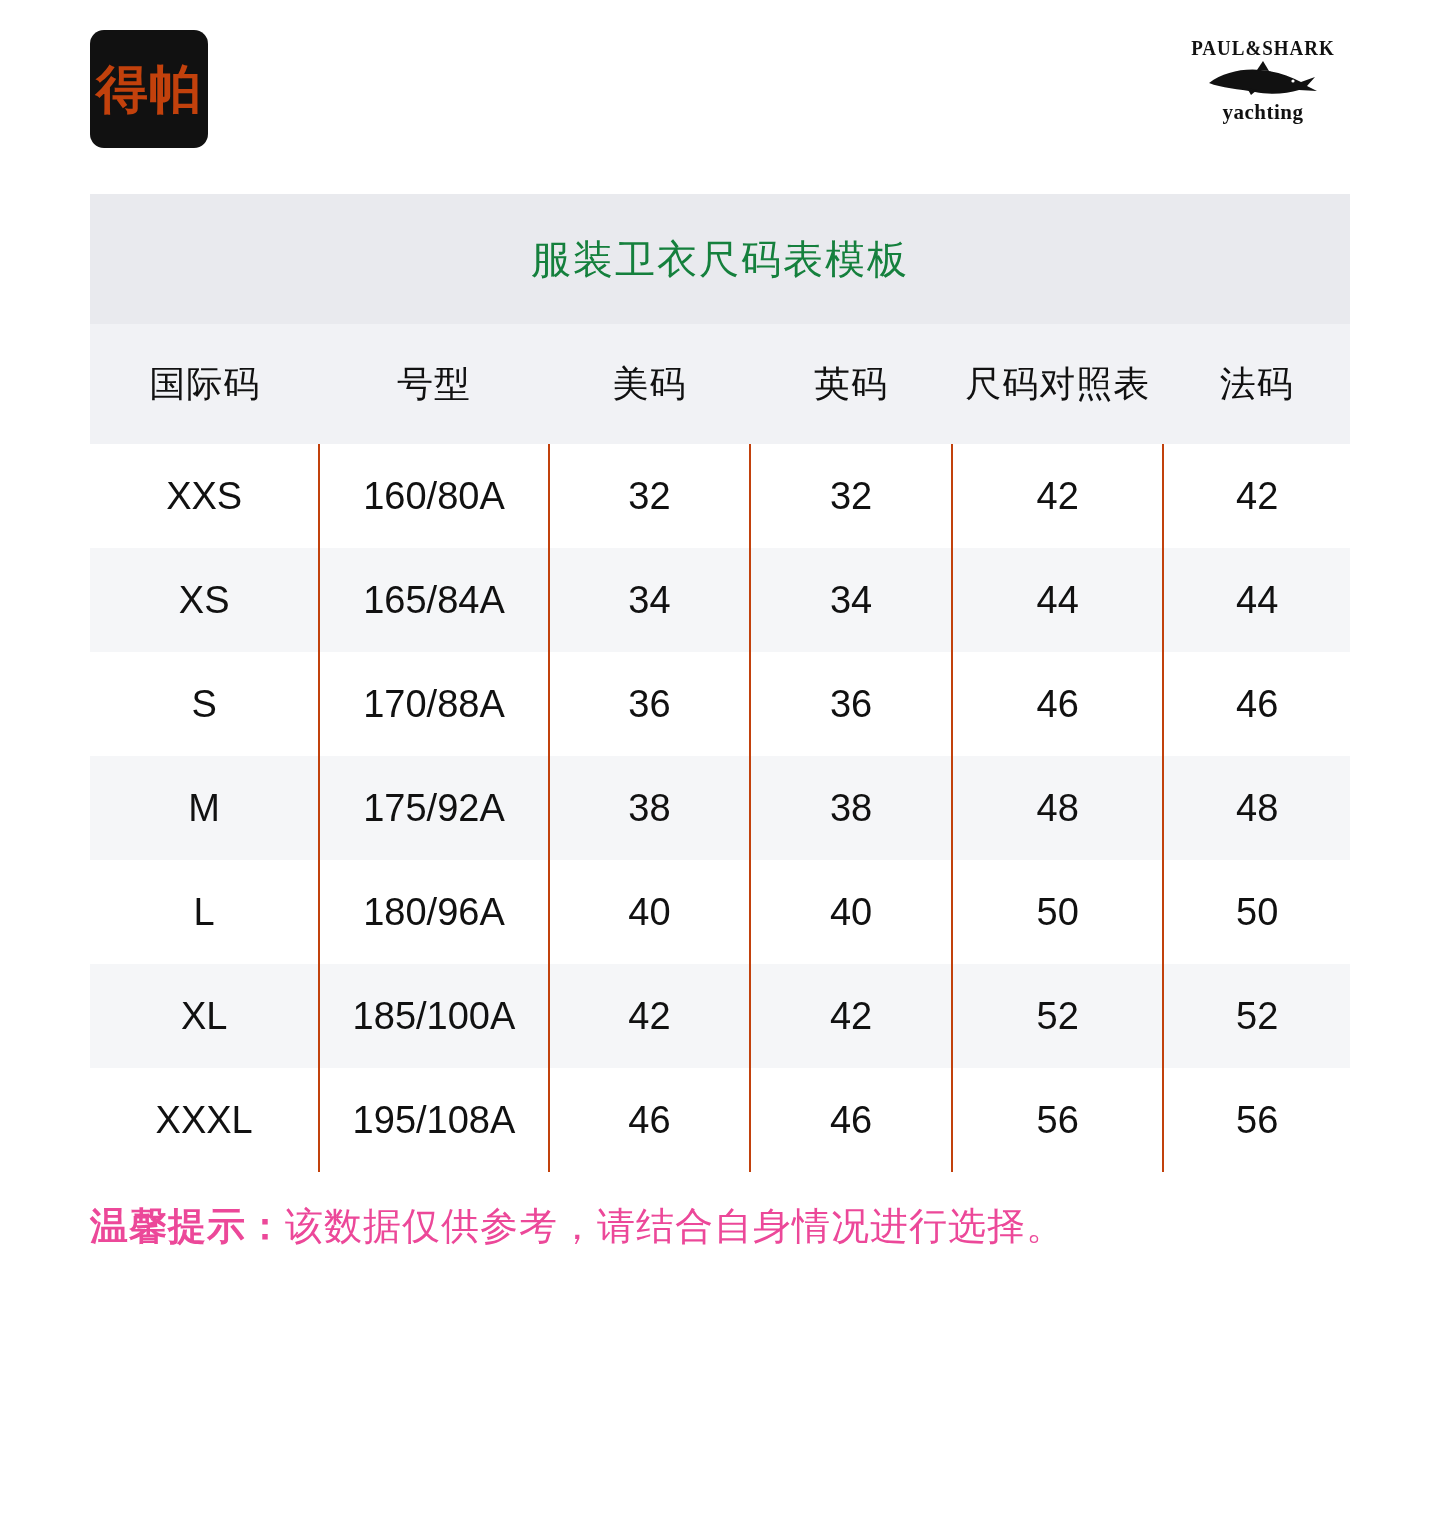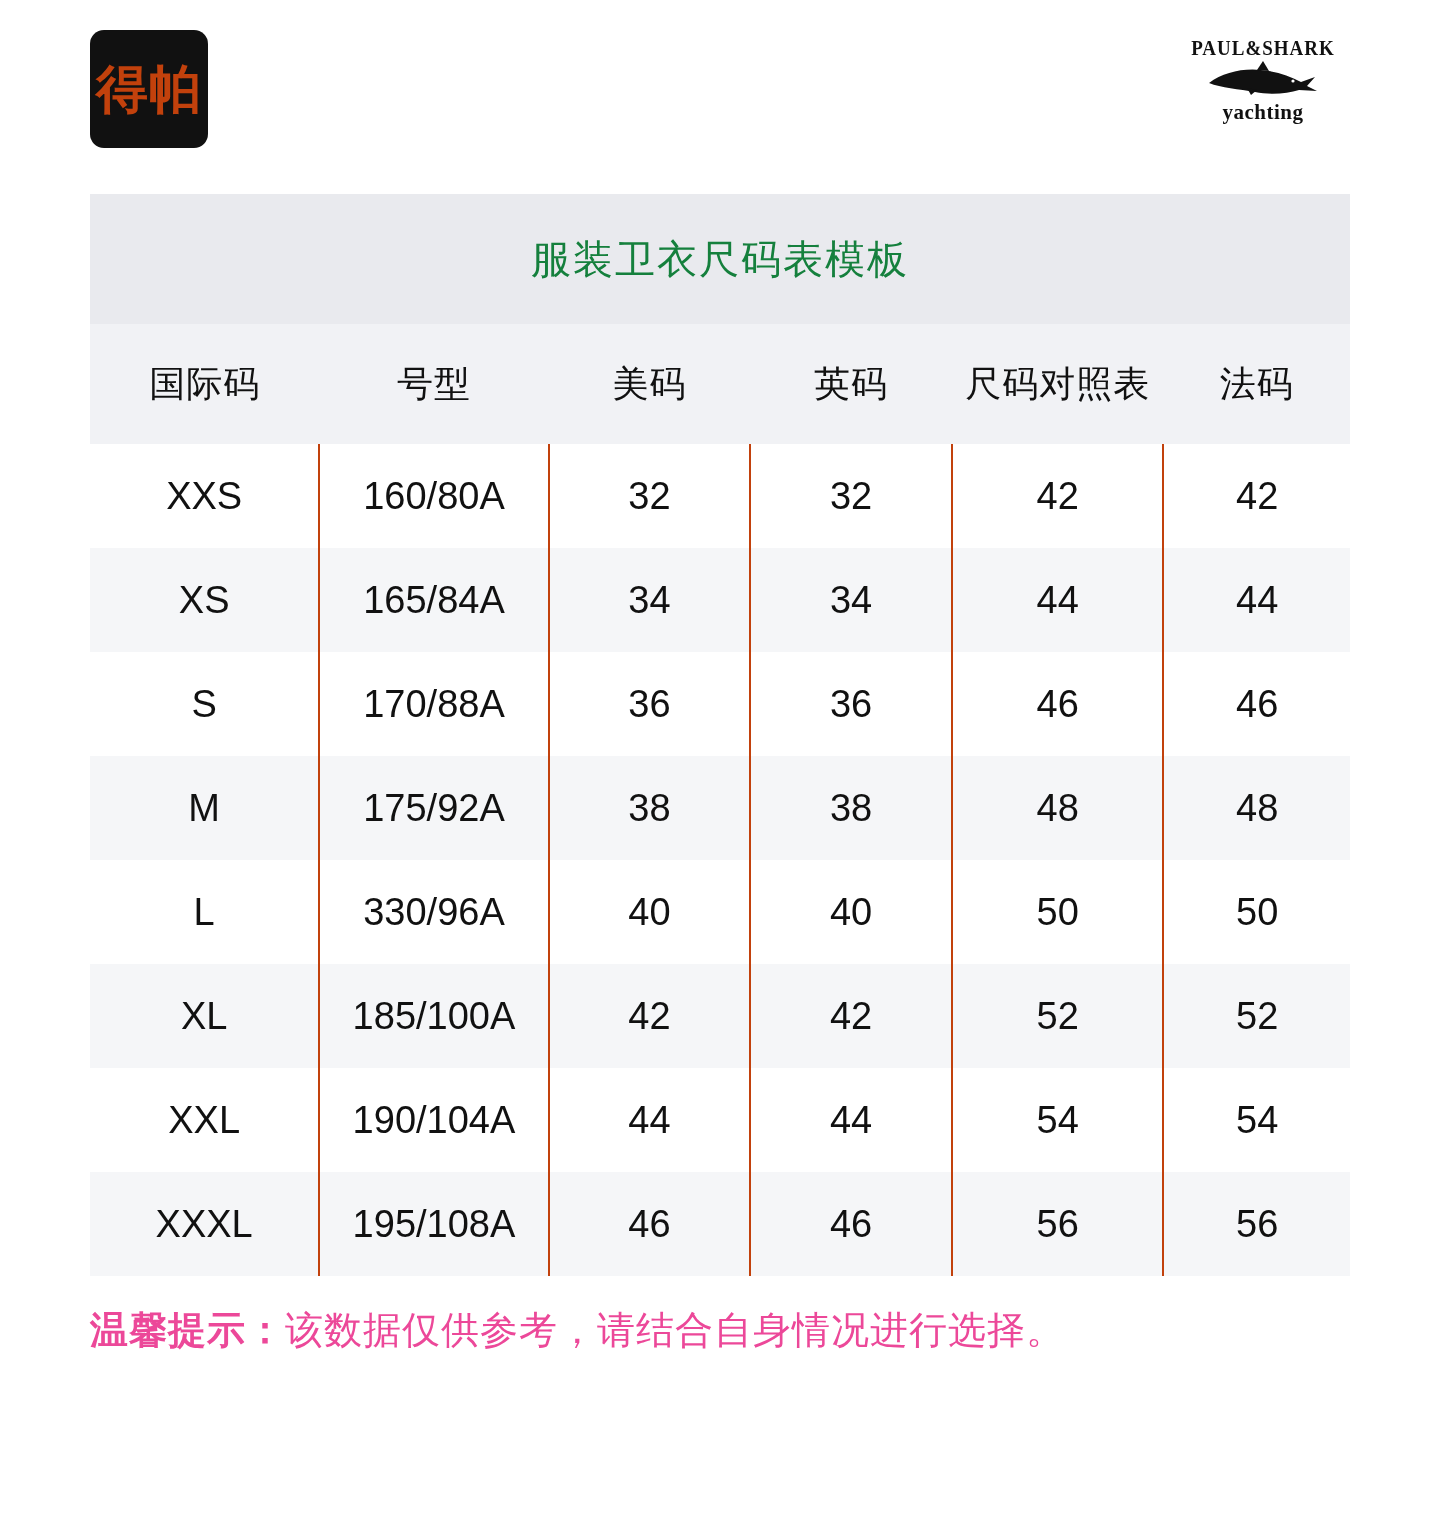--- a/index.html
+++ b/index.html
@@ -232,43 +232,35 @@
         <tr>
           <td>M</td>
           <td>175/92A</td>
           <td>38</td>
           <td>38</td>
           <td>48</td>
           <td>48</td>
         </tr>
         <tr>
           <td>L</td>
-          <td>330/96A</td>
+          <td>180/96A</td>
           <td>40</td>
           <td>40</td>
           <td>50</td>
           <td>50</td>
         </tr>
         <tr>
           <td>XL</td>
           <td>185/100A</td>
           <td>42</td>
           <td>42</td>
           <td>52</td>
           <td>52</td>
         </tr>
         <tr>
-          <td>XXL</td>
-          <td>190/104A</td>
-          <td>44</td>
-          <td>44</td>
-          <td>54</td>
-          <td>54</td>
-        </tr>
-        <tr>
           <td>XXXL</td>
           <td>195/108A</td>
           <td>46</td>
           <td>46</td>
           <td>56</td>
           <td>56</td>
         </tr>
       </tbody>
     </table>
   </div>

